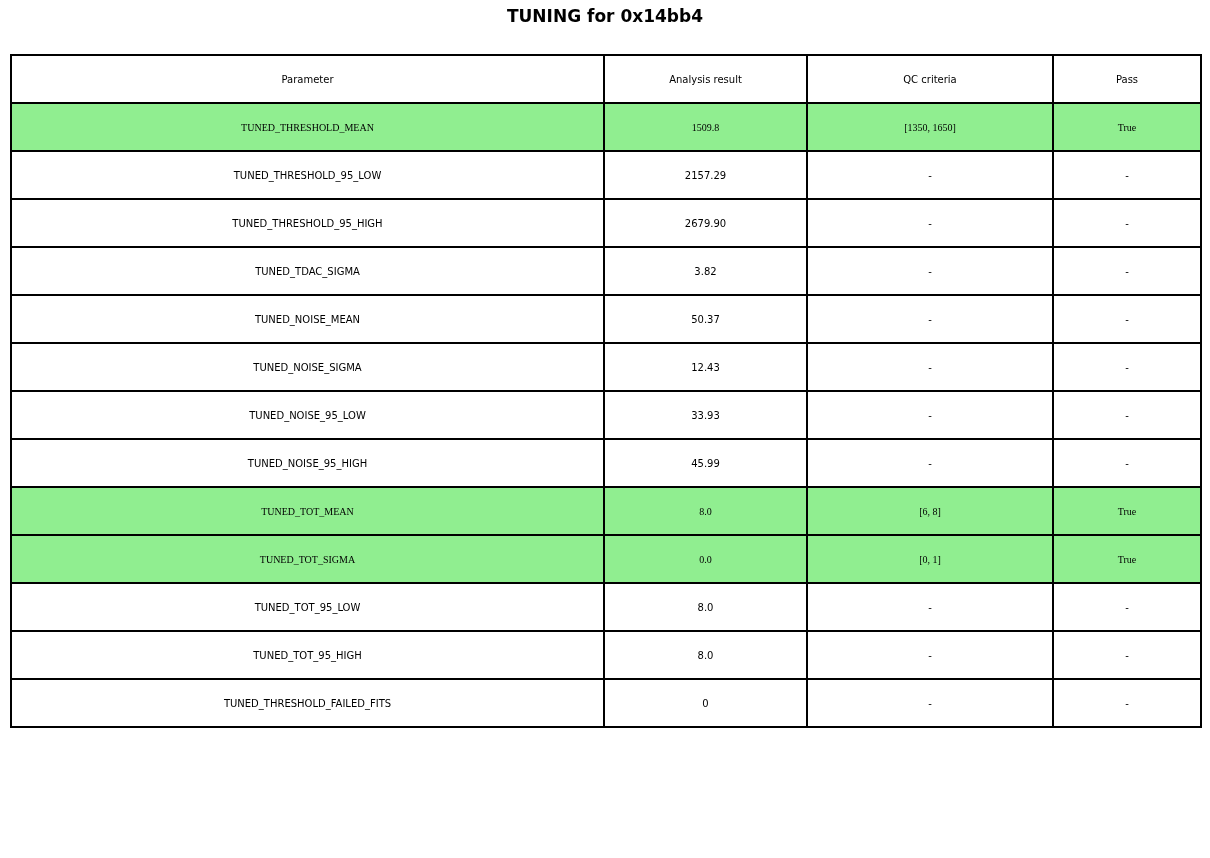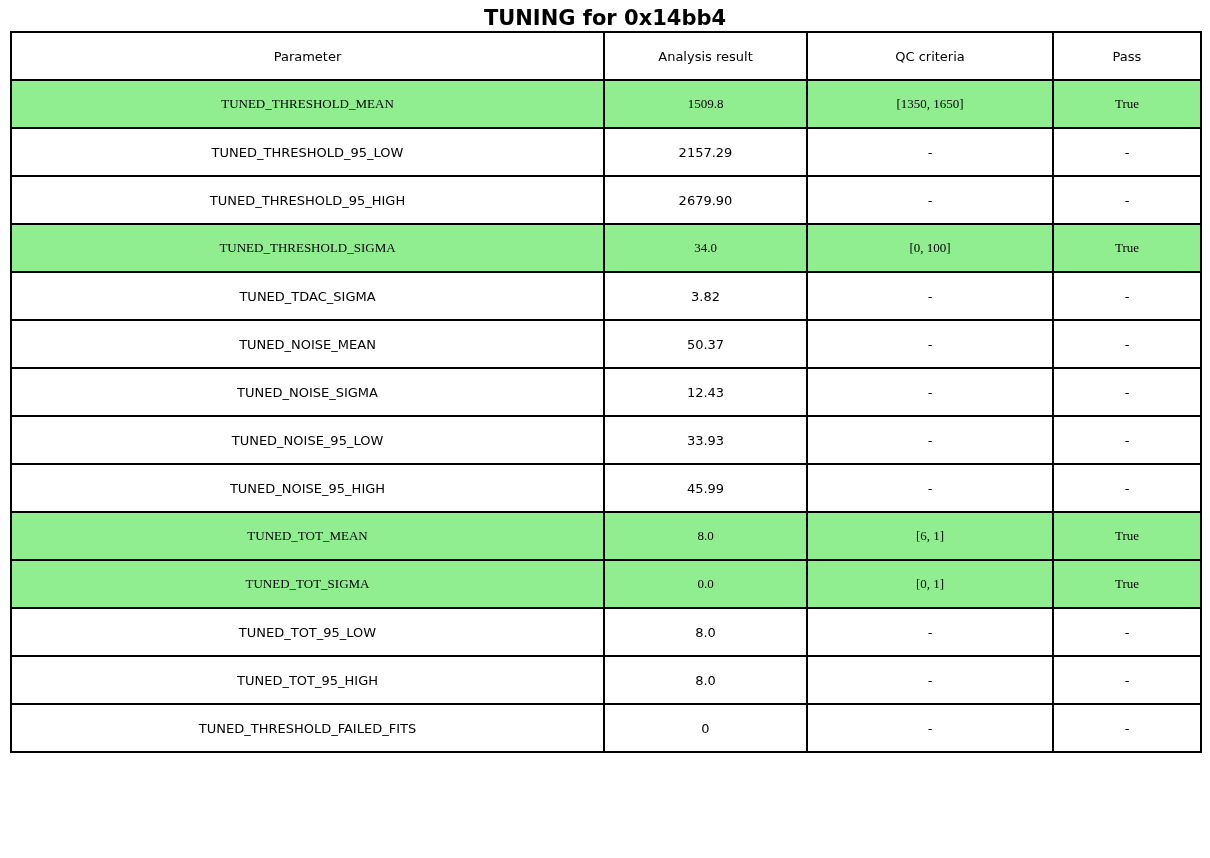--- a/index.html
+++ b/index.html
@@ -17,32 +17,32 @@
     height: 858px;
     background: #ffffff;
     overflow: hidden;
   }
   .title {
     position: absolute;
     top: 6px;
     left: 10px;
     width: 1190px;
     text-align: center;
-    font-size: 21px;
+    font-size: 17px;
     font-weight: bold;
     letter-spacing: 0px;
   }
   table.qc {
     position: absolute;
     left: 10px;
-    top: 31px;
+    top: 54px;
     width: 1190px;
     border-collapse: collapse;
     table-layout: fixed;
-    font-size: 13px;
+    font-size: 10px;
   }
   table.qc th, table.qc td {
     border: 2px solid #000000;
     text-align: center;
     vertical-align: middle;
     height: 46px;
     padding: 0 4px;
     font-weight: normal;
     overflow: hidden;
     white-space: nowrap;
@@ -92,26 +92,20 @@
           <td>2157.29</td>
           <td>-</td>
           <td>-</td>
         </tr>
         <tr>
           <td>TUNED_THRESHOLD_95_HIGH</td>
           <td>2679.90</td>
           <td>-</td>
           <td>-</td>
         </tr>
-        <tr class="hl">
-          <td>TUNED_THRESHOLD_SIGMA</td>
-          <td>34.0</td>
-          <td>[0, 100]</td>
-          <td>True</td>
-        </tr>
         <tr>
           <td>TUNED_TDAC_SIGMA</td>
           <td>3.82</td>
           <td>-</td>
           <td>-</td>
         </tr>
         <tr>
           <td>TUNED_NOISE_MEAN</td>
           <td>50.37</td>
           <td>-</td>
@@ -131,21 +125,21 @@
         </tr>
         <tr>
           <td>TUNED_NOISE_95_HIGH</td>
           <td>45.99</td>
           <td>-</td>
           <td>-</td>
         </tr>
         <tr class="hl">
           <td>TUNED_TOT_MEAN</td>
           <td>8.0</td>
-          <td>[6, 1]</td>
+          <td>[6, 8]</td>
           <td>True</td>
         </tr>
         <tr class="hl">
           <td>TUNED_TOT_SIGMA</td>
           <td>0.0</td>
           <td>[0, 1]</td>
           <td>True</td>
         </tr>
         <tr>
           <td>TUNED_TOT_95_LOW</td>

